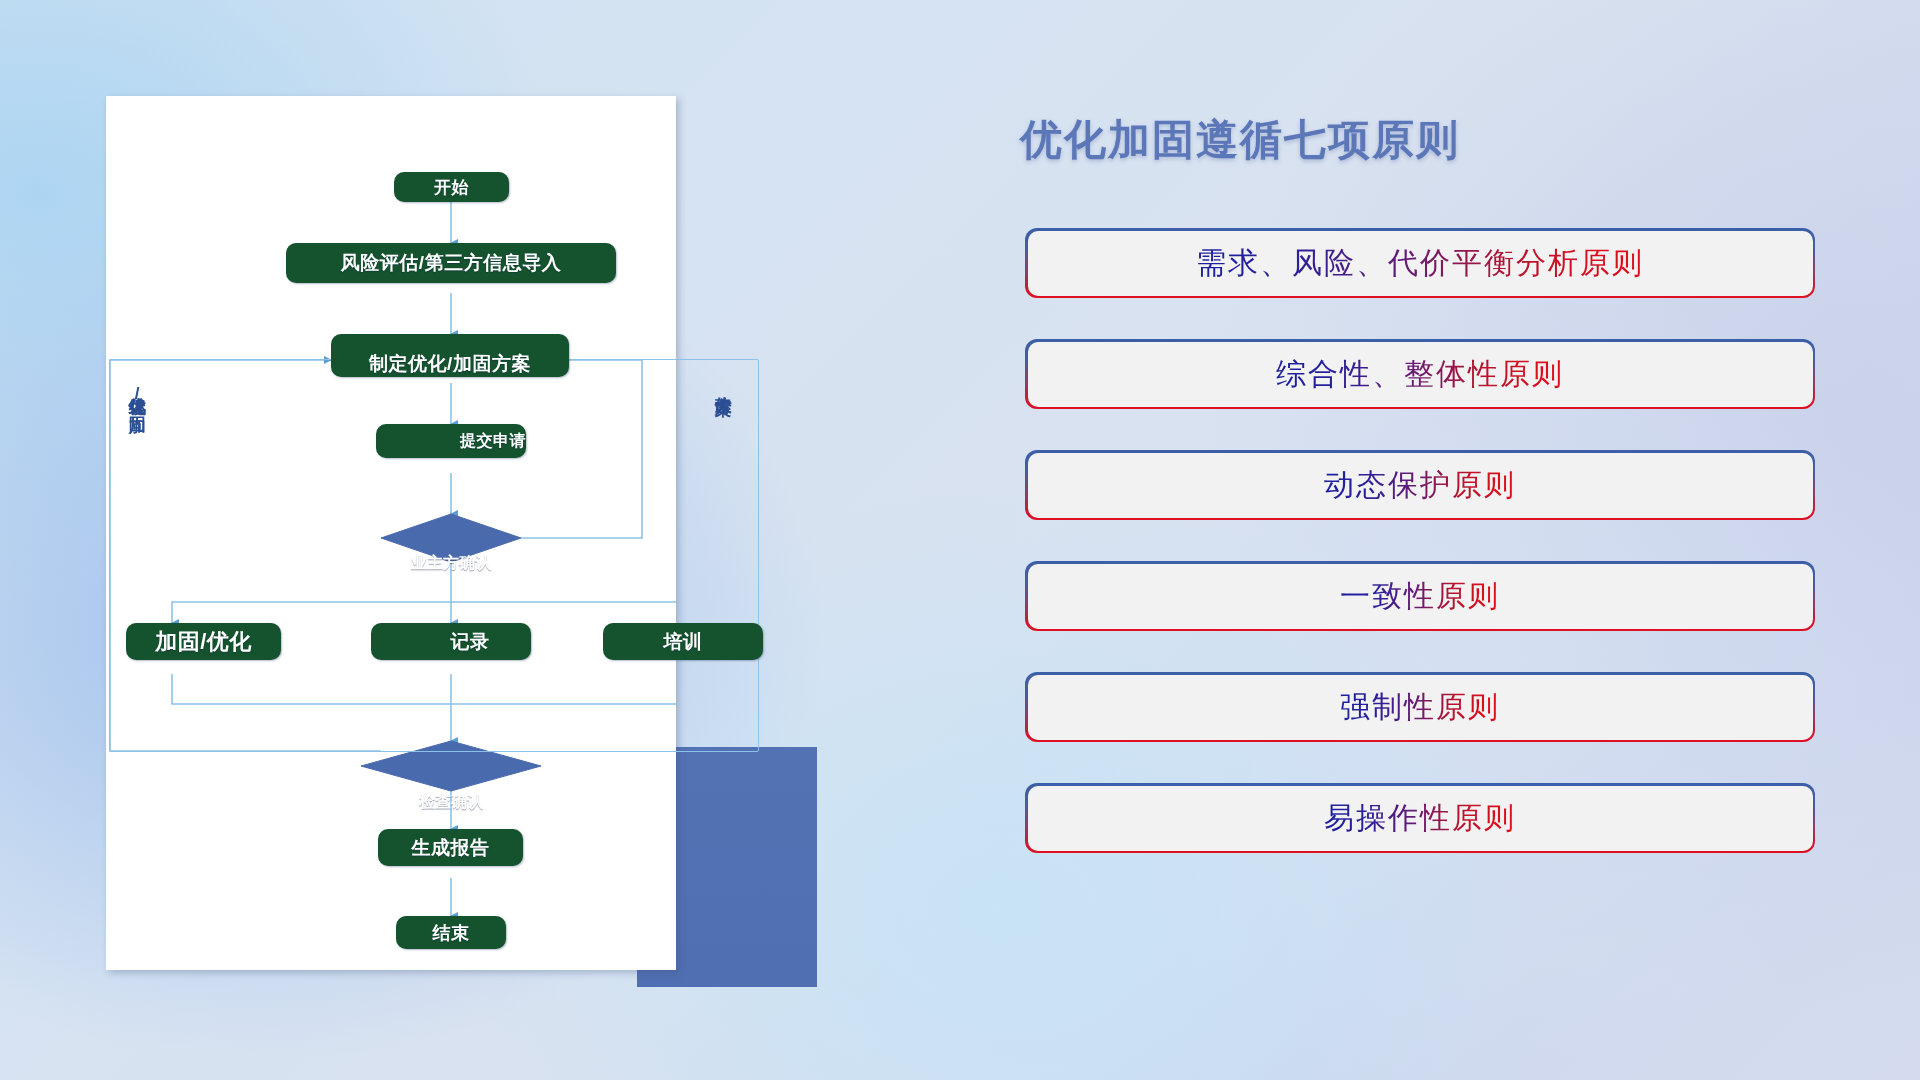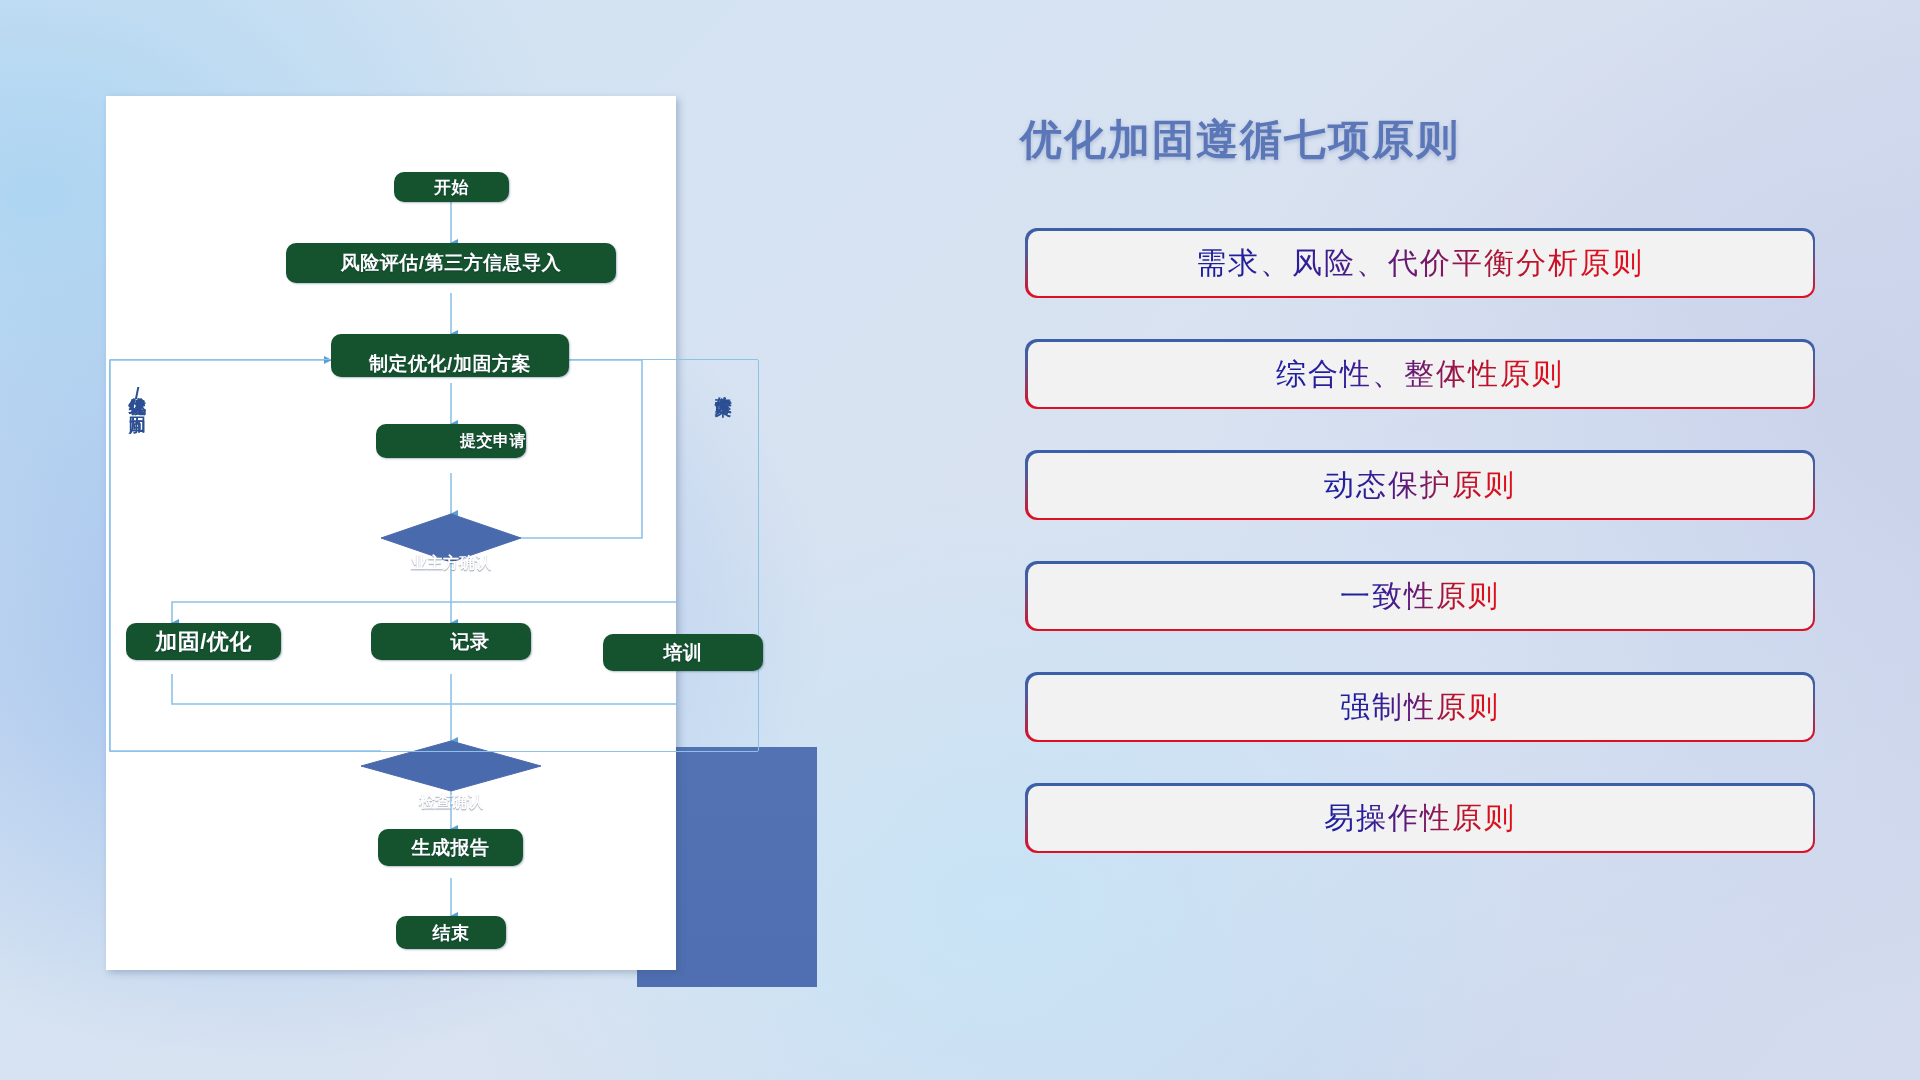--- a/index.html
+++ b/index.html
@@ -232,21 +232,21 @@
     <div class="node-diamond-label" style="left:275px;top:428px;width:140px;height:28px;margin-top:25px;">业主方确认</div>
 
     <div class="node-rect" style="left:20px;top:527px;width:155px;height:37px;font-size:22px;">
       <span>加固/优化</span>
     </div>
 
     <div class="node-rect" style="left:265px;top:527px;width:160px;height:37px;font-size:19px;padding-left:38px;">
       <span>记录</span>
     </div>
 
-    <div class="node-rect" style="left:497px;top:538px;width:160px;height:37px;font-size:19px;">
+    <div class="node-rect" style="left:497px;top:527px;width:160px;height:37px;font-size:19px;">
       <span>培训</span>
     </div>
 
     <div class="node-diamond-label" style="left:275px;top:656px;width:140px;height:28px;margin-top:36px;">检查确认</div>
 
     <div class="node-rect" style="left:272px;top:733px;width:145px;height:37px;font-size:19px;">
       <span>生成报告</span>
     </div>
 
     <div class="node-rect" style="left:290px;top:820px;width:110px;height:33px;font-size:18px;">

